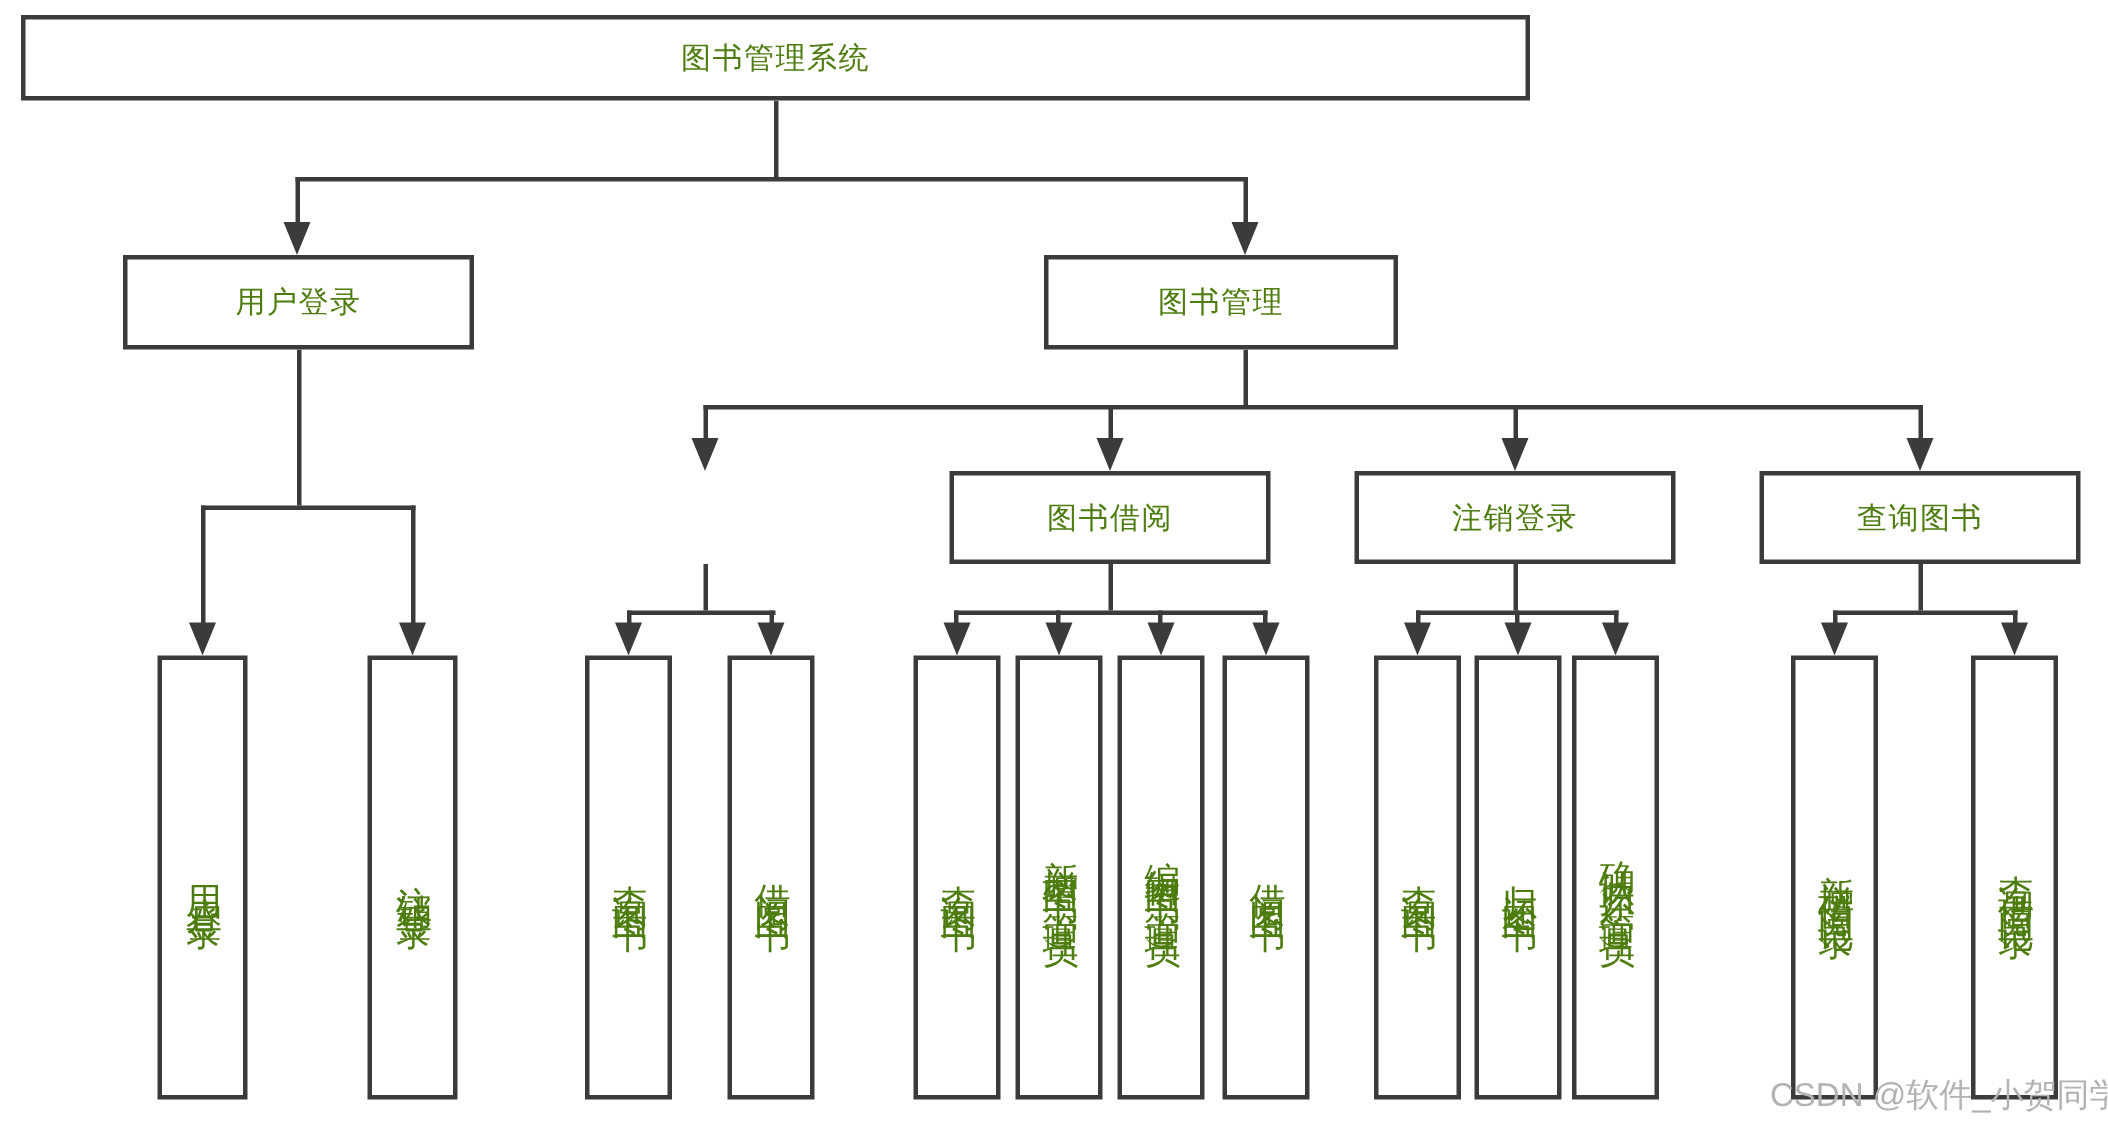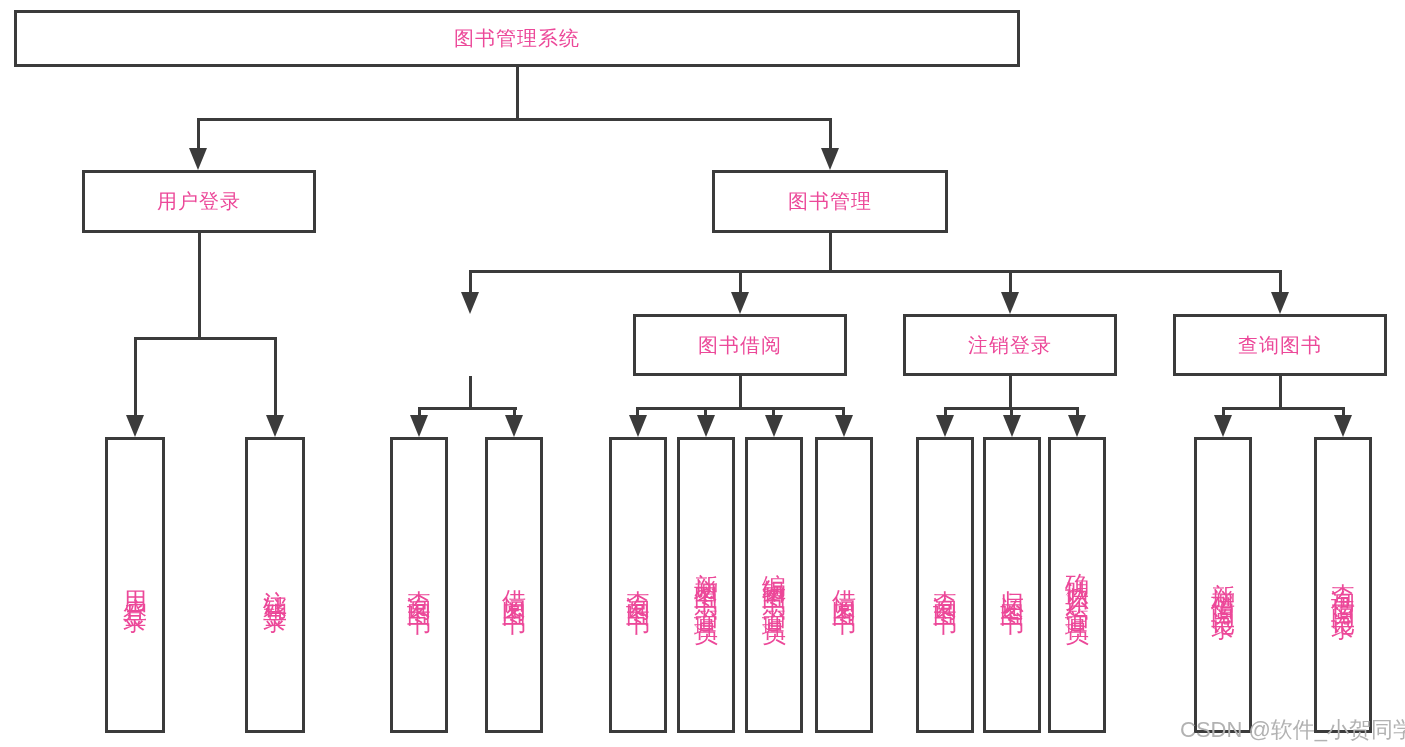--- a/index.html
+++ b/index.html
@@ -8,21 +8,21 @@
     width:1405px;height:747px;
     background:#ffffff;
     font-family:"Liberation Sans","DejaVu Sans",sans-serif;
     overflow:hidden;
   }
   .box{
     position:absolute;
     box-sizing:border-box;
     background:#ffffff;
     border:3px solid #3b3b3b;
-    color:#ec4899;
+    color:#4d7c0f;
     display:flex;
     align-items:center;
     justify-content:center;
     text-align:center;
   }
   .hlabel{font-size:20px;letter-spacing:1px;white-space:nowrap;}
   .leaf{
     writing-mode:vertical-rl;
     text-orientation:mixed;
     font-size:24px;
@@ -115,21 +115,21 @@
   </div>
 
   <div class="box" style="left:14px;top:10px;width:1006px;height:57px;">
     <span class="hlabel">图书管理系统</span>
   </div>
 
   <div class="box" style="left:82px;top:170px;width:234px;height:63px;">
     <span class="hlabel">用户登录</span>
   </div>
 
-  <div class="box" style="left:712px;top:170px;width:236px;height:63px;">
+  <div class="box" style="left:696px;top:170px;width:236px;height:63px;">
     <span class="hlabel">图书管理</span>
   </div>
 
 
   <div class="box" style="left:633px;top:314px;width:214px;height:62px;">
     <span class="hlabel">图书借阅</span>
   </div>
 
   <div class="box" style="left:903px;top:314px;width:214px;height:62px;">
     <span class="hlabel">注销登录</span>

